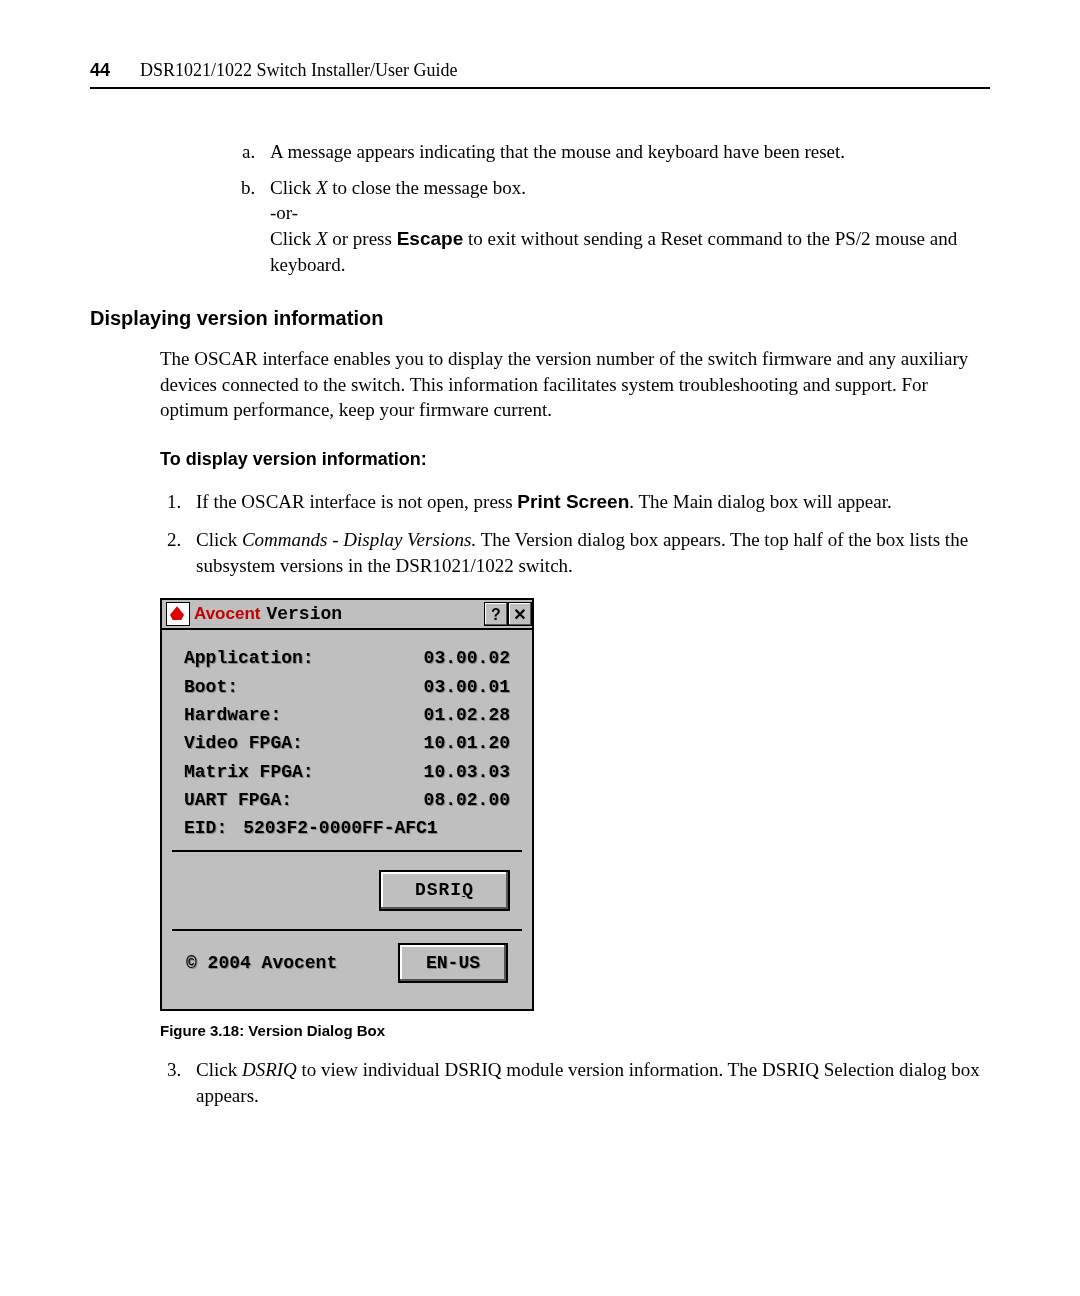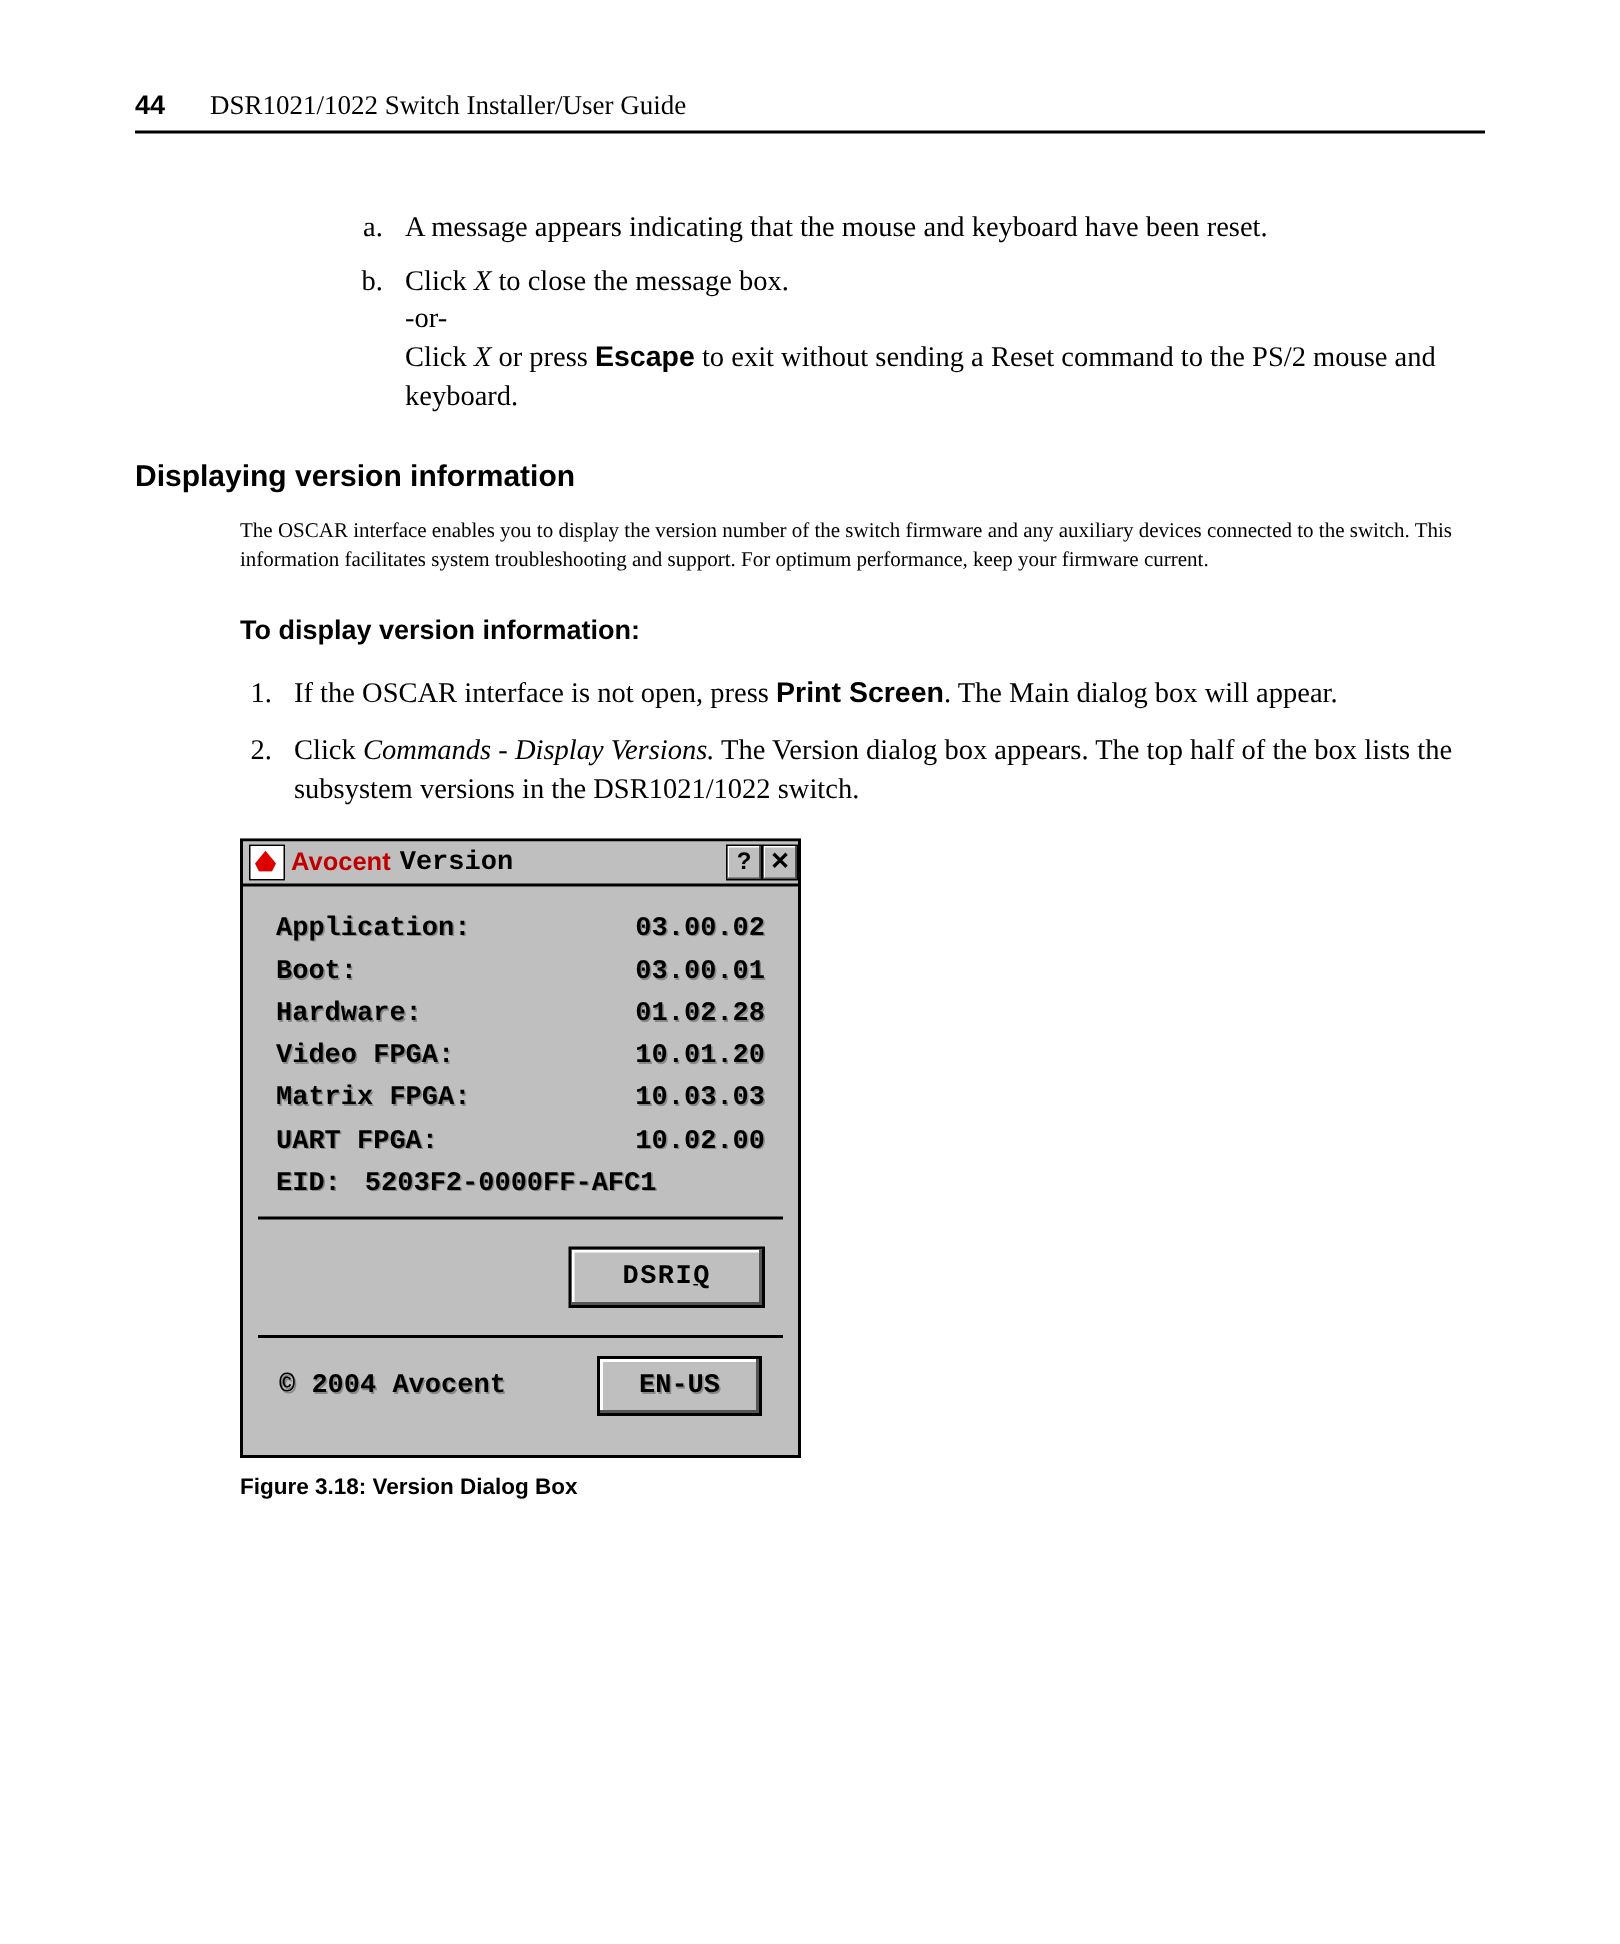--- a/index.html
+++ b/index.html
@@ -57,21 +57,21 @@
     padding-left: 10px;
   }
   .h2 {
     font-family: Arial, Helvetica, sans-serif;
     font-weight: bold;
     font-size: 20px;
     margin: 0 0 16px 0;
     padding-left:0;
   }
   .para {
-    font-size: 14px;
+    font-size: 19px;
     margin: 0 0 24px 0;
   }
   .h3 {
     font-family: Arial, Helvetica, sans-serif;
     font-weight: bold;
     font-size: 18px;
     margin: 0 0 18px 0;
   }
   .bold-sans { font-family: Arial, Helvetica, sans-serif; font-weight: bold; }
   .italic { font-style: italic; }
@@ -256,32 +256,37 @@
             <div class="kv">
               <span class="k">Video FPGA:</span>
               <span class="v">10.01.20</span>
             </div>
             <div class="kv">
               <span class="k">Matrix FPGA:</span>
               <span class="v">10.03.03</span>
             </div>
             <div class="kv">
               <span class="k">UART FPGA:</span>
-              <span class="v">10.02.00</span>
+              <span class="v">08.02.00</span>
             </div>
           </div>
         <div class="eid-row">
           <span class="eidl">EID:</span><span>5203F2-0000FF-AFC1</span>
         </div>
         <div class="btn-row">
           <span class="dsriq-btn"><span>DSRI</span><span class="u">Q</span></span>
         </div>
         <div class="dlg-footer">
           <span>© 2004 Avocent</span>
           <span class="lang-btn"><span>EN-US</span></span>
         </div>
       </div>
     </div>
 
     <p class="fig-caption">Figure 3.18: Version Dialog Box</p>
 
+    <ol class="ol-n" start="3">
+      <li>
+        <span>Click </span><span class="italic">DSRIQ</span><span> to view individual DSRIQ module version information. The DSRIQ Selection dialog box appears.</span>
+      </li>
+    </ol>
   </div>
 </div>
 
 </body></html>

